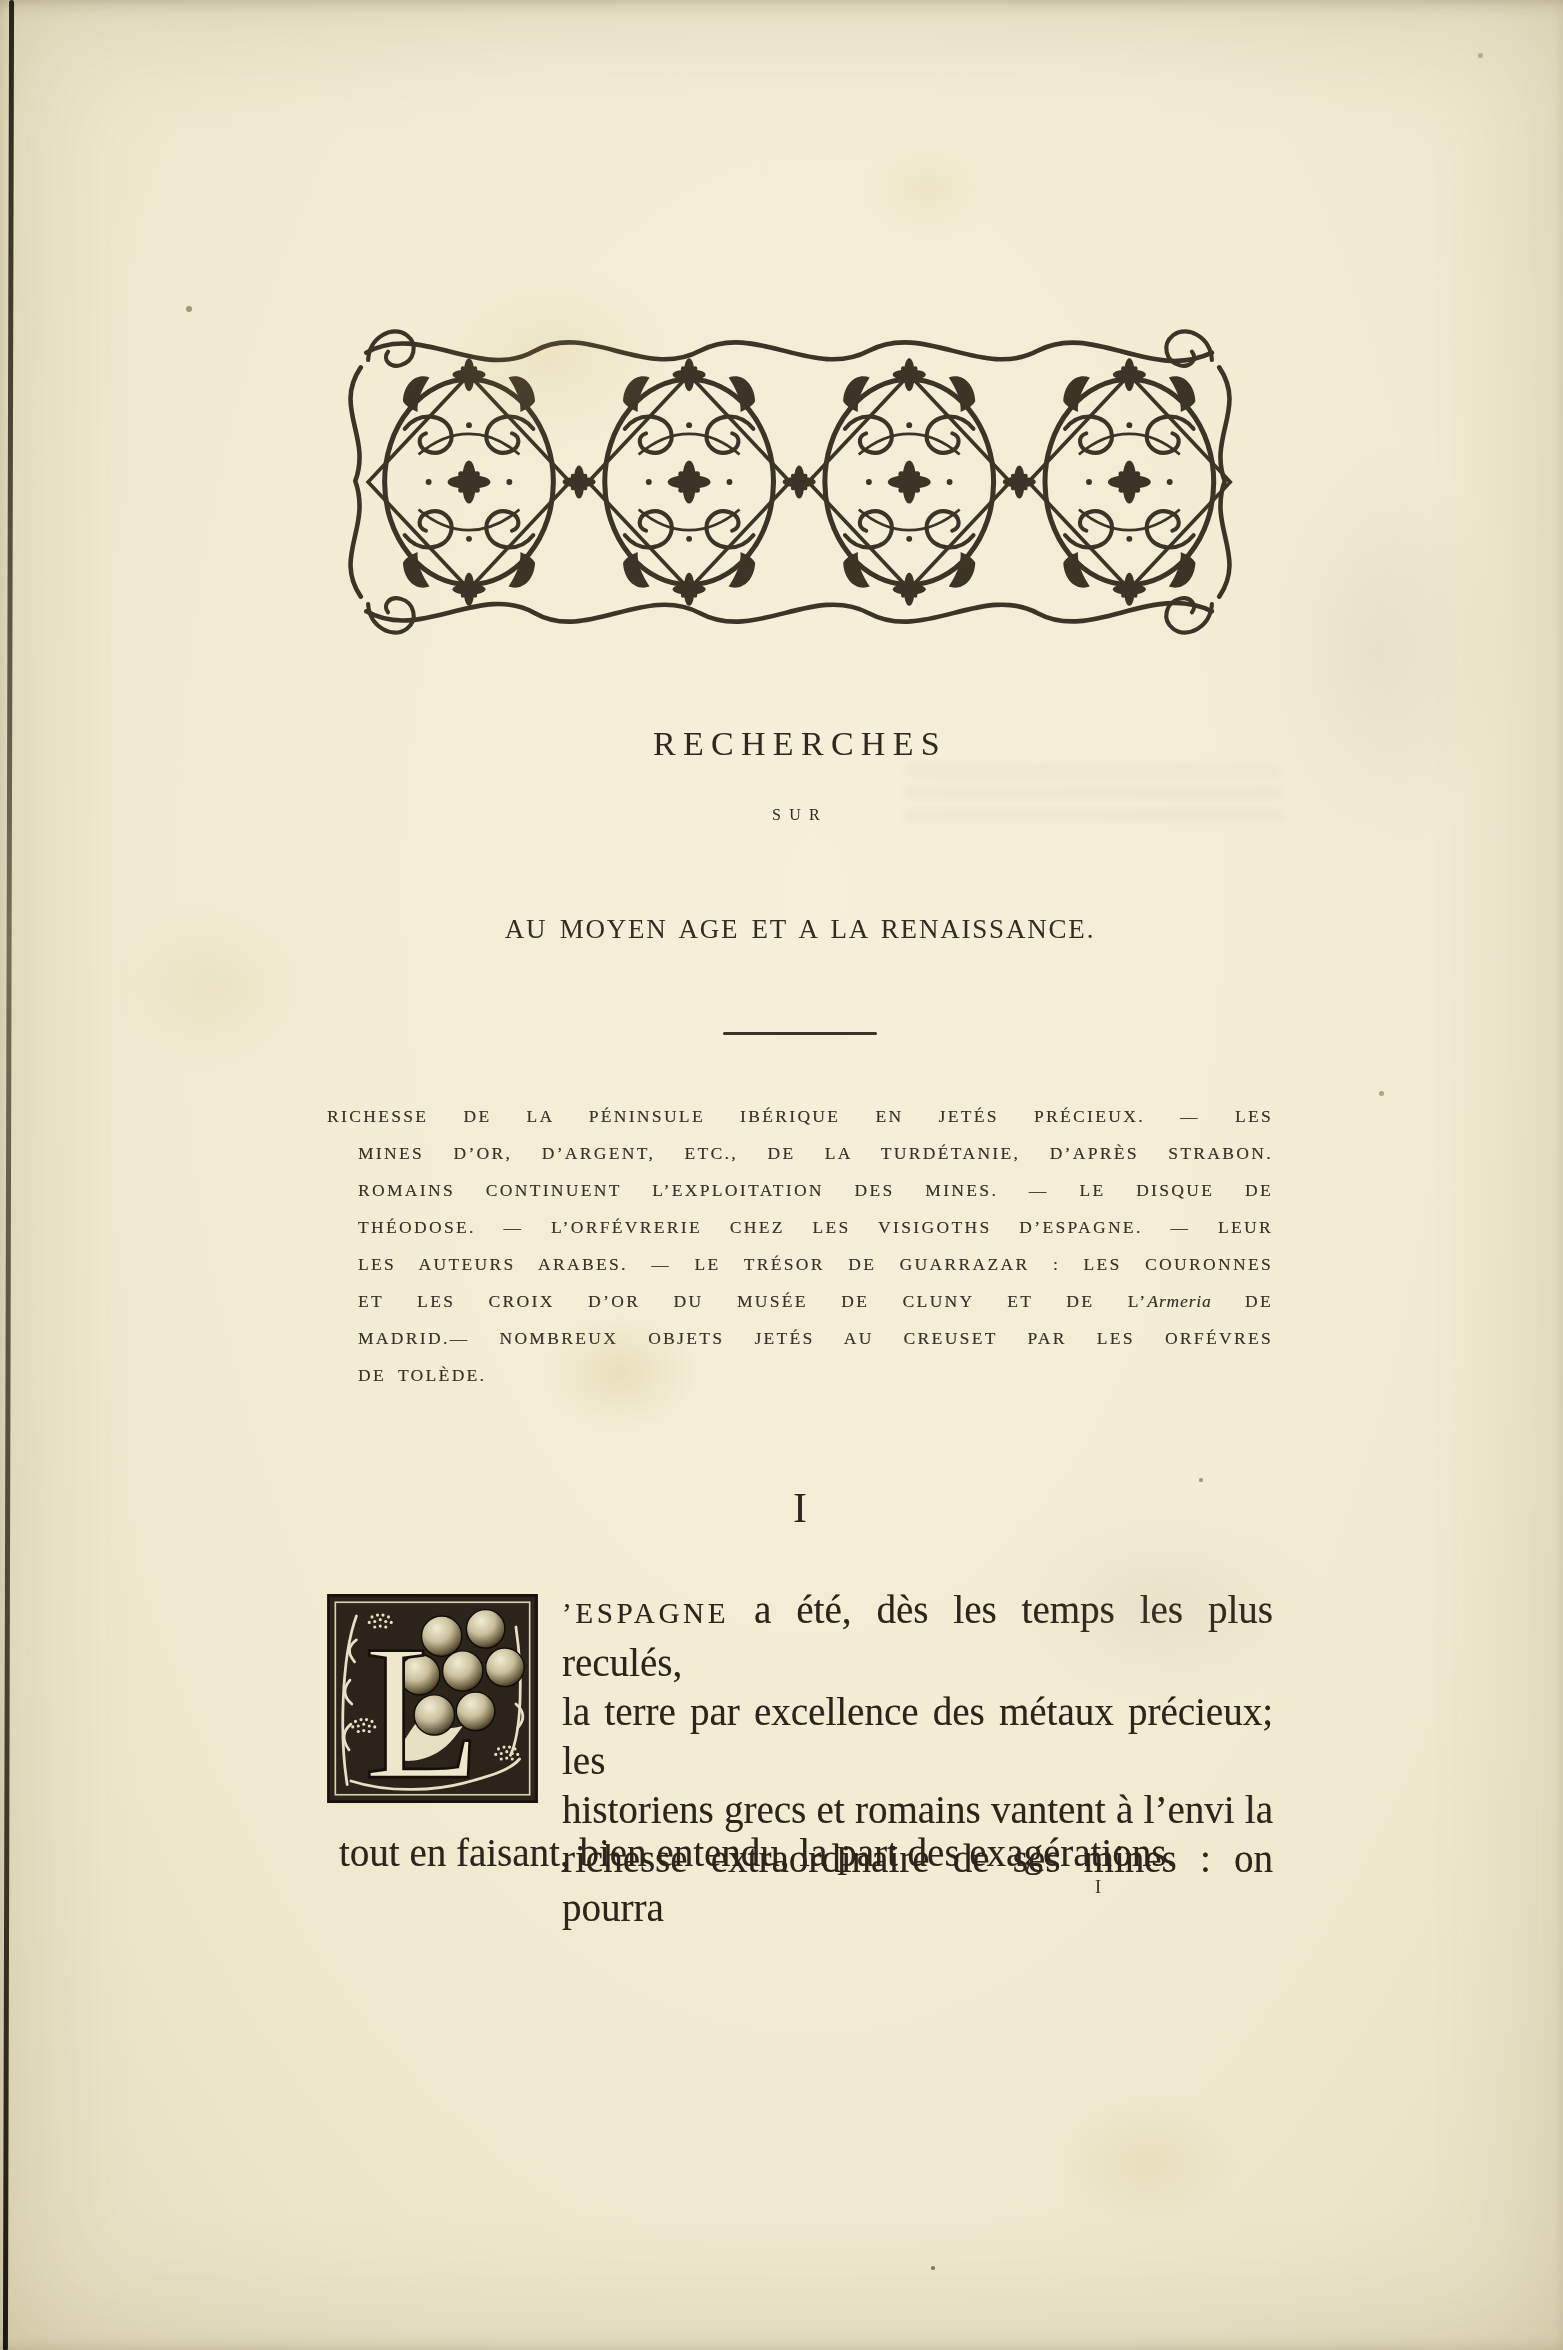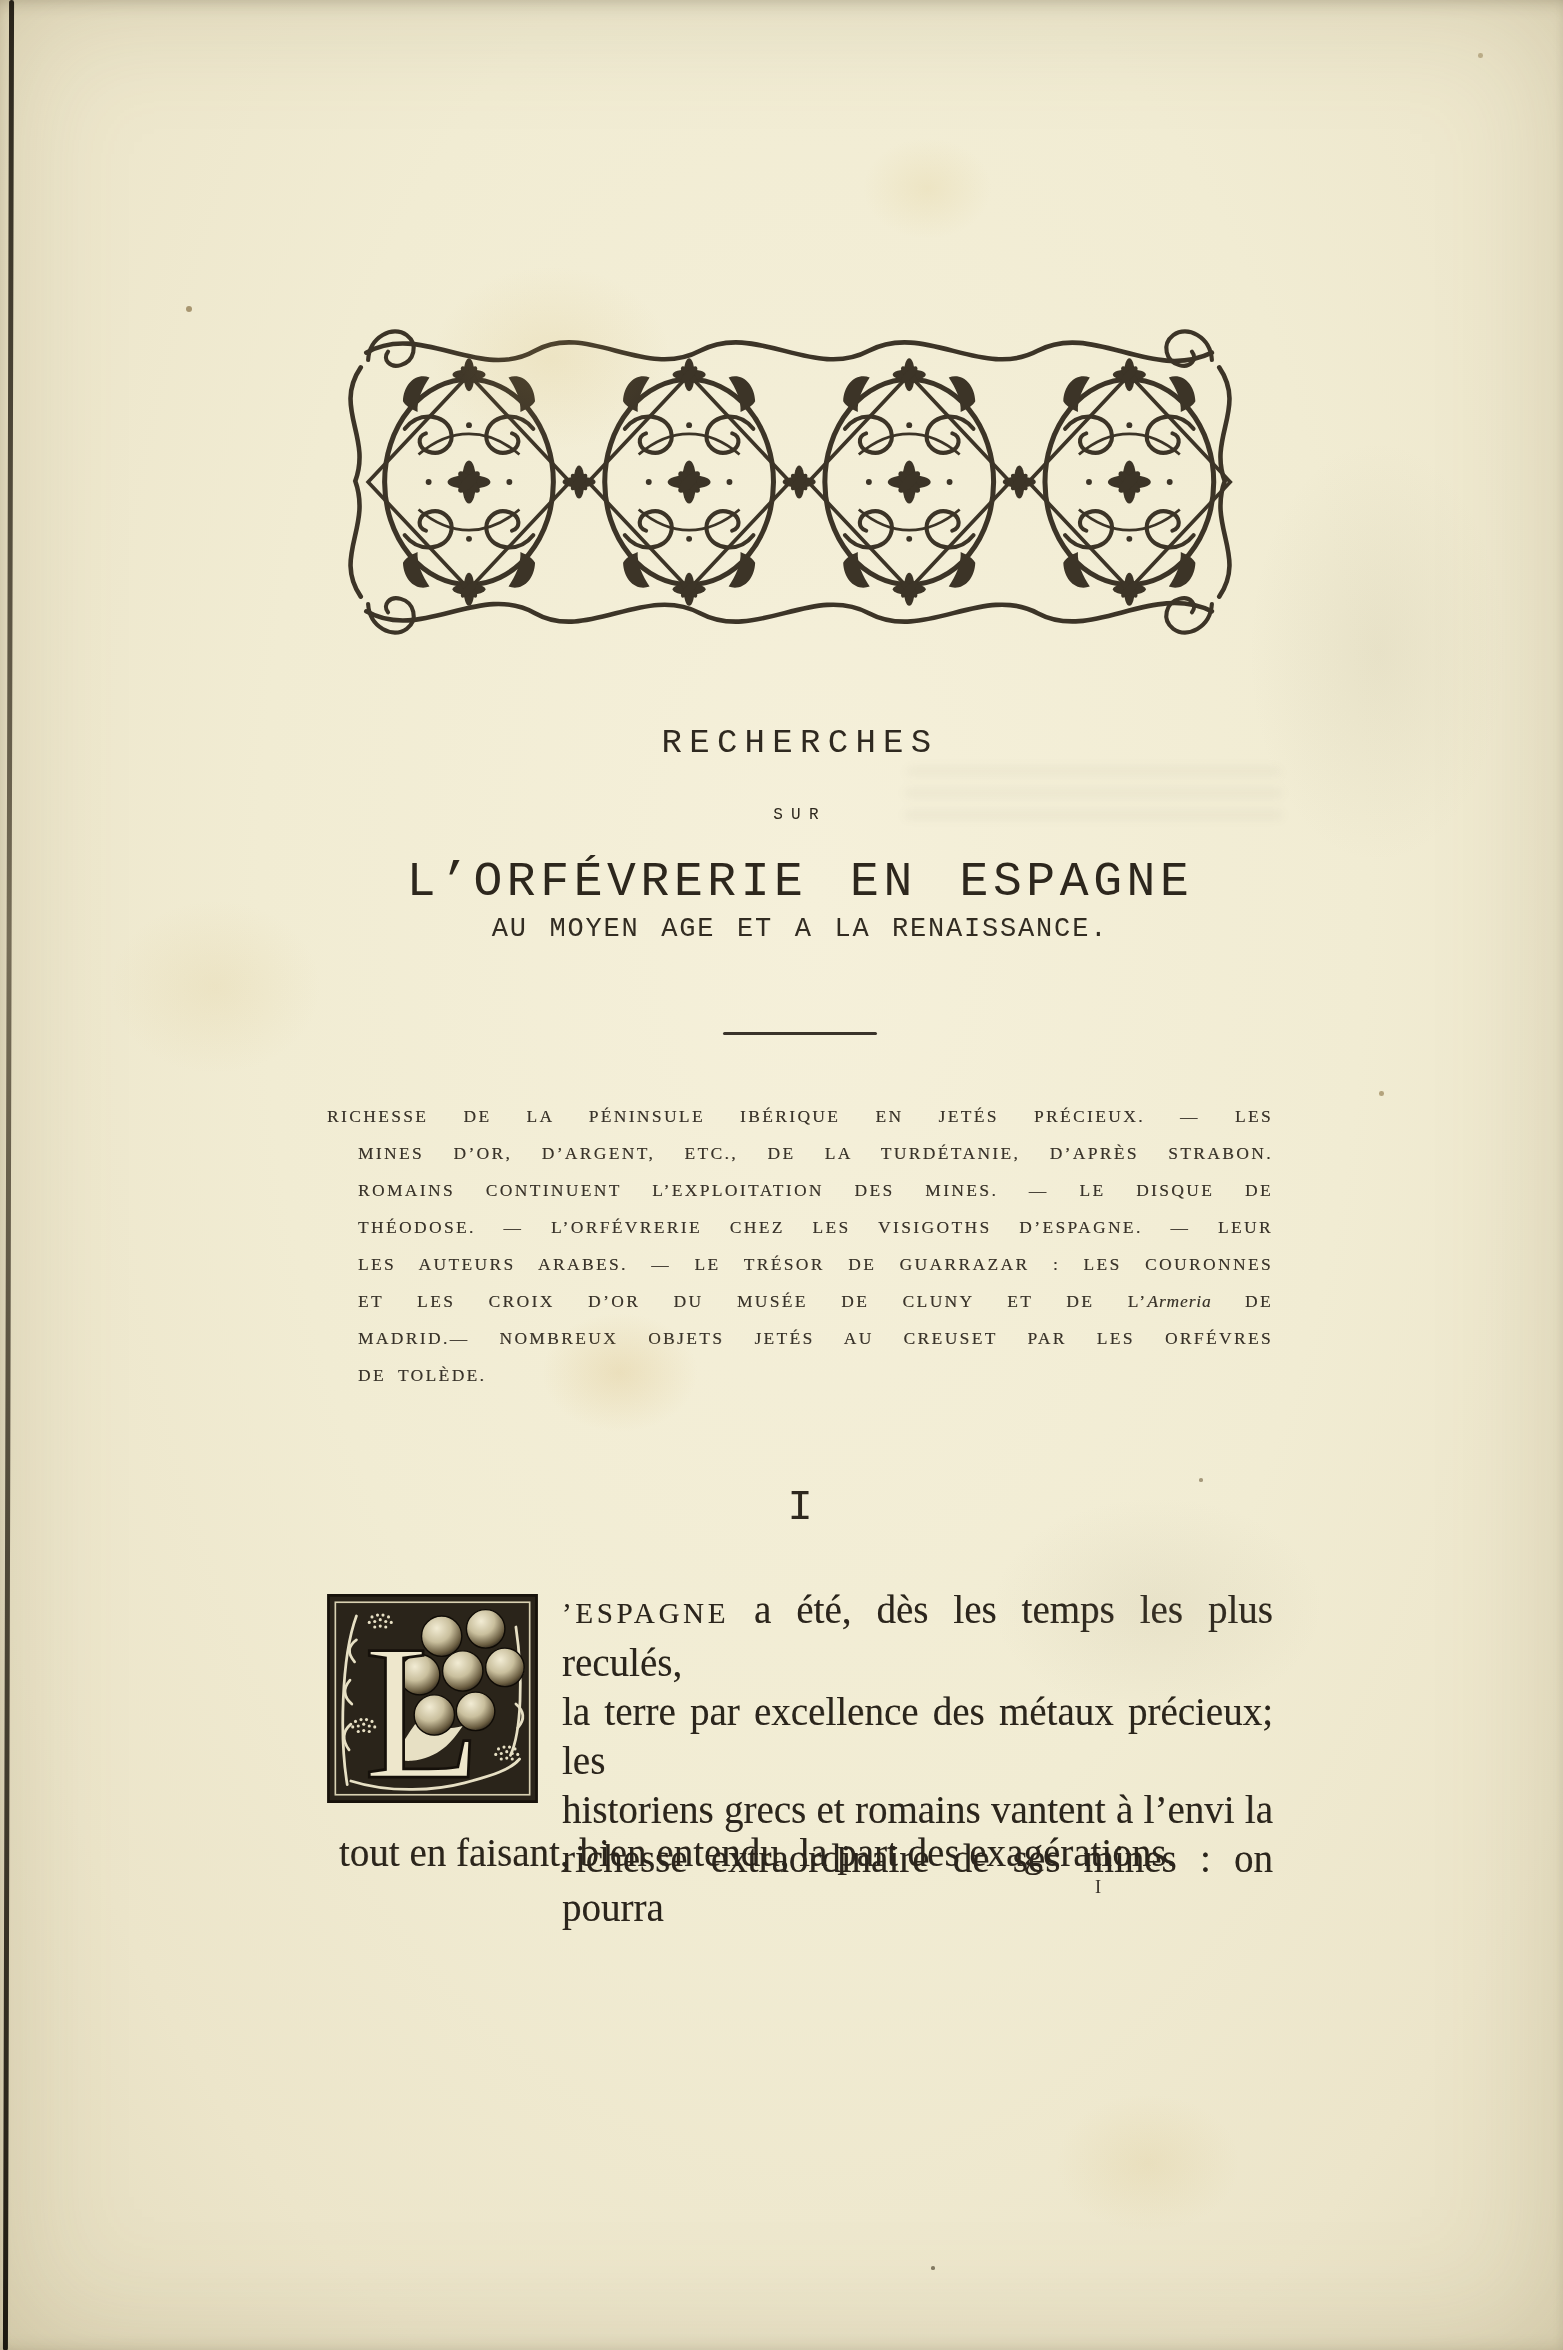--- a/index.html
+++ b/index.html
@@ -16,21 +16,21 @@
     position:absolute; left:0; top:0; bottom:0; width:27.5px;
     background:linear-gradient(90deg,
       #cdc4a2 0px, #8d7d57 2.8px, #241c0e 6.4px, #3f3319 10px,
       #907f55 13.8px, #cfc6a2 17.4px, #e5deбd 21px, rgba(233,226,198,0) 27.5px);
   }
   #gutter:after{content:""; position:absolute; left:5.5px; top:0; bottom:0; width:4.6px;
     background:linear-gradient(180deg, rgba(10,6,0,.85), rgba(30,20,5,.55) 40%, rgba(10,6,0,.9));
     border-radius:2.8px; transform:skewX(-.15deg);}
   
   .block{position:absolute; left:327px; width:946px;}
-  .center{text-align:center;font-family:Liberation Mono, monospace;}
+  .center{text-align:center;}
   #pretitle{top:724px; font-size:34px; letter-spacing:7.3px; line-height:39px; color:#2f2920;}
   #sur{top:803px; font-size:16px; letter-spacing:8.3px; line-height:24px; color:#34`2d23;}
   #maintitle{top:856px; font-size:48px; letter-spacing:4.6px; word-spacing:9.2px; line-height:53px; color:#2d271d;}
   #subtitle{top:914px; font-size:27px; letter-spacing:1.8px; word-spacing:3.7px; line-height:31px; color:#322c22;}
   #rule{position:absolute; top:1032px; left:723px; width:154px; height:3.2px; background:#3a332a; border-radius:1.8px;}
   
   #summary{top:1098px;}
   #summary .tline{
     font-size:17.4px; line-height:37px; letter-spacing:2.4px; word-spacing:5.5px;
     color:#39332a; text-align:justify; text-align-last:justify;
@@ -120,21 +120,20 @@
     <path fill="none" stroke="#3c3427" stroke-width="5" stroke-linecap="round" d="M22,44 C-8,88 34,120 16,168 C34,218 -8,250 22,294"></path>
     <path fill="none" stroke="#3c3427" stroke-width="5" stroke-linecap="round" d="M958,44 C988,88 946,120 964,168 C946,218 988,250 958,294"></path>
     <use href="#curl" transform="translate(30,36) rotate(-35)"></use>
     <use href="#curl" transform="translate(950,36) scale(-1,1) rotate(-35)"></use>
     <use href="#curl" transform="translate(30,302) scale(1,-1) rotate(-35)"></use>
     <use href="#curl" transform="translate(950,302) scale(-1,-1) rotate(-35)"></use>
   </svg>
 
   <div id="pretitle" class="block center">RECHERCHES</div>
   <div id="sur" class="block center">SUR</div>
-  <div id="maintitle" class="block center">L’ORFÉVRERIE EN ESPAGNE</div>
   <div id="subtitle" class="block center">AU MOYEN AGE ET A LA RENAISSANCE.</div>
   <div id="rule"></div>
 
   <div id="summary" class="block">
       <div class="tline"><span>RICHESSE DE LA PÉNINSULE IBÉRIQUE EN JETÉS PRÉCIEUX. — LES</span></div>
       <div class="tline"><span>MINES D’OR, D’ARGENT, ETC., DE LA TURDÉTANIE, D’APRÈS STRABON.</span></div>
       <div class="tline"><span>ROMAINS CONTINUENT L’EXPLOITATION DES MINES. — LE DISQUE DE</span></div>
       <div class="tline"><span>THÉODOSE. — L’ORFÉVRERIE CHEZ LES VISIGOTHS D’ESPAGNE. — LEUR</span></div>
       <div class="tline"><span>LES AUTEURS ARABES. — LE TRÉSOR DE GUARRAZAR : LES COURONNES</span></div>
       <div class="tline"><span>ET LES CROIX D’OR DU MUSÉE DE CLUNY ET DE L’</span><span class="it">Armeria</span><span> DE</span></div>

